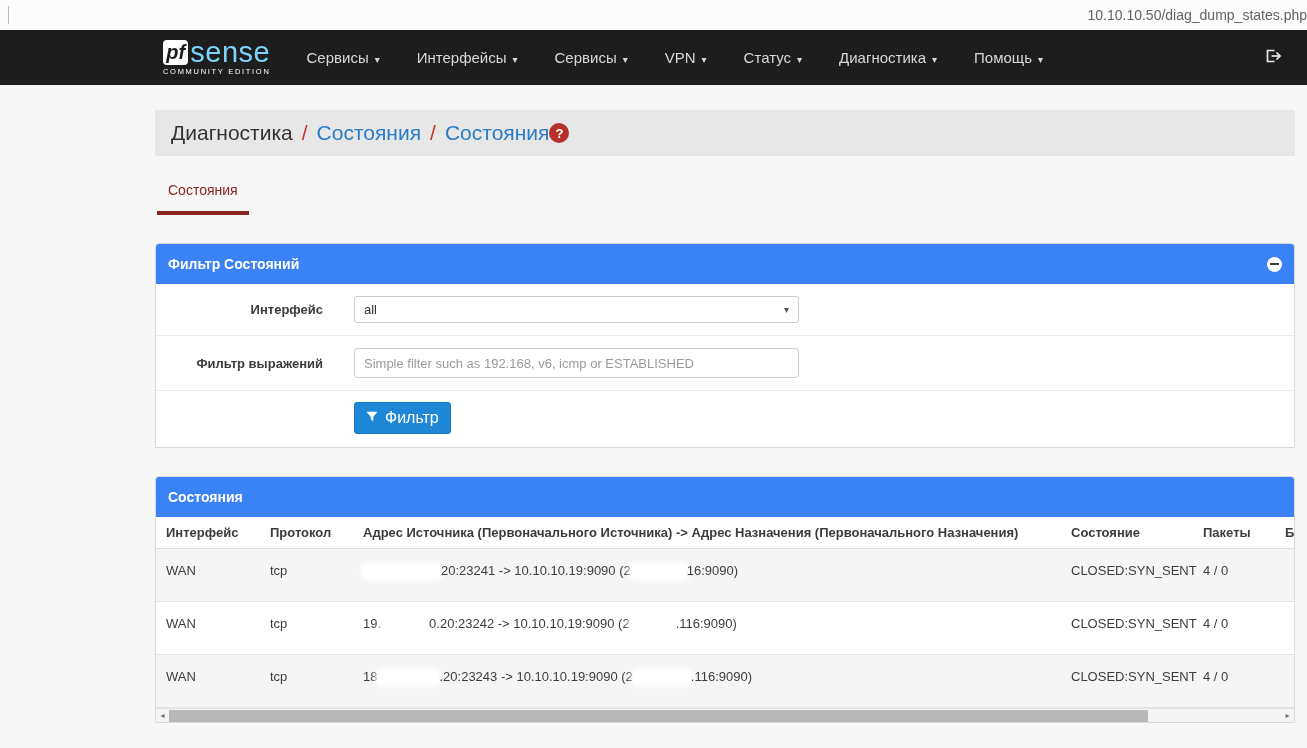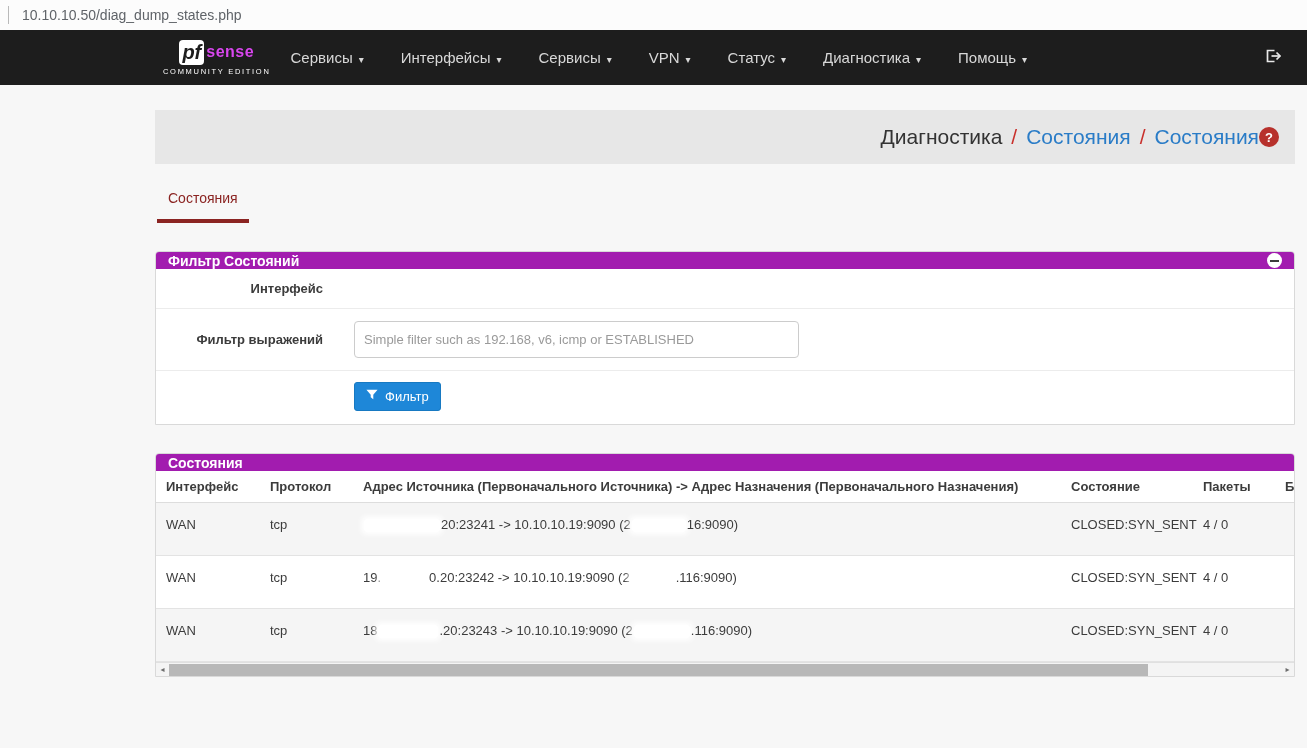--- a/index.html
+++ b/index.html
@@ -1,77 +1,77 @@
 <!DOCTYPE html>
 <html><head>
 <meta charset="utf-8">
 <style>
   * { margin:0; padding:0; box-sizing:border-box; }
   html,body { width:1307px; height:748px; overflow:hidden; background:#f7f7f7;
               font-family:"Liberation Sans","DejaVu Sans",sans-serif; }
 
   
-  .url-bar { height:30px; background:#fcfcfc; display:flex; align-items:center; padding-left:8px; }
+  .url-bar { height:30px; background:#fcfcfc; display:flex; align-items:center; padding-left:8px;justify-content:space-between; }
   .url-divider { width:1px; height:18px; background:#b9b9b9; margin-right:13px; }
   .url-text { font-size:14px; color:#5f6368; }
 
   
   .navbar { height:55px; background:#1d1d1d; display:flex; align-items:center; padding:0 26px 0 163px; }
-  .brand { display:flex; flex-direction:column; align-items:center; margin-right:20px; cursor:pointer; }
+  .brand { display:flex; flex-direction:column; align-items:center; margin-right:36px; cursor:pointer; }
   .brand-top { display:flex; align-items:center; }
   .pf-box { background:#fff; border-radius:4px; padding:0 3px 1px; margin-right:2px;
             font-style:italic; font-weight:bold; font-size:20px; color:#1d1d1d; line-height:24px; }
-  .sense { color:#d946ef; font-weight:bold; font-size:16px; letter-spacing:.5px; line-height:24px; }
+  .sense { color:#7dd3fc; font-weight:normal; font-size:29px; letter-spacing:.5px; line-height:24px; }
   .brand-sub { color:#fff; font-size:7.5px; letter-spacing:1.7px; font-weight:normal; margin-top:2px; }
   .nav-items { display:flex; flex:1; }
   .nav-item { color:#d8d8d8; font-size:15px; padding:10px 0; margin-right:37px; cursor:pointer; white-space:nowrap; }
   .nav-item .caret { font-size:10px; margin-left:6px; }
   .nav-logout { display:flex; align-items:center; cursor:pointer; }
 
   
   .page { margin-left:155px; width:1140px; }
 
   .alert { margin-top:13px; background:#f2dede; border-radius:4px; padding:13px 15px;
            font-size:13.5px; color:#a94442; }
   .alert b { font-weight:bold; }
   .alert a { color:#337ab7; text-decoration:none; cursor:pointer; }
 
-  .breadcrumb-bar { margin-top:25px; height:54px; background:#e7e7e7; display:flex;
-                    align-items:center; justify-content:flex-end; padding:0 16px; }
+  .breadcrumb-bar { margin-top:25px; height:46px; background:#e7e7e7; display:flex;
+                    align-items:center; justify-content:flex-start; padding:0 16px; }
   .crumbs { font-size:21px; color:#333; }
   .crumb-link { color:#2a7cc7; cursor:pointer; }
   .crumb-sep { color:#c9302c; margin:0 9px; }
   .help-icon { width:20px; height:20px; border-radius:50%; background:#b7312c; color:#fff;
                font-weight:bold; font-size:13px; display:flex; align-items:center;
                justify-content:center; cursor:pointer; }
 
   .tabs { margin-top:26px; display:flex; padding-left:2px; }
   .tab { font-size:14px; color:#8b2422; padding:0 11px 13px; margin-right:22px; cursor:pointer; }
   .tab.active { border-bottom:4px solid #8b2422; }
 
   .panel { margin-top:28px; background:#fff; border:1px solid #d9d9d9; border-radius:4px 4px 0 0; }
-  .panel-header { background:#a21caf; color:#fff; font-size:14px; font-weight:bold; height:17px;
+  .panel-header { background:#3b82f6; color:#fff; font-size:14px; font-weight:bold; height:40px;
                   padding:0 12px; display:flex; align-items:center; justify-content:space-between;
                   border-radius:3px 3px 0 0; }
   .minus-icon { width:15px; height:15px; border-radius:50%; background:#fff; position:relative; cursor:pointer; }
   .minus-icon::after { content:""; position:absolute; left:3px; right:3px; top:6.5px; height:2px; background:#3c3c3c; }
 
   .form-row { display:flex; align-items:center; padding:12px 0; border-bottom:1px solid #ececec; }
   .form-label { width:167px; text-align:right; font-size:13px; font-weight:bold; color:#3c3c3c; }
   .form-field { margin-left:31px; }
   .select { width:445px; height:27px; border:1px solid #ccc; border-radius:3px; background:#fff;
             display:flex; align-items:center; justify-content:space-between; padding:0 9px;
             font-size:13px; color:#333; cursor:pointer; }
   .select .caret { color:#555; font-size:10px; }
-  .text-input { width:445px; height:37px; border:1px solid #ccc; border-radius:4px; padding:0 9px;
+  .text-input { width:445px; height:30px; border:1px solid #ccc; border-radius:4px; padding:0 9px;
                 font-size:13px; color:#333; outline:none; }
   .text-input::placeholder { color:#9a9a9a; }
   .btn-row { padding:11px 0 13px; }
   .btn-primary { margin-left:198px; background:#1e87d8; border:1px solid #1779c2; color:#fff;
-                 font-size:13px; padding:6px 11px; border-radius:3px; display:inline-flex;
+                 font-size:16px; padding:6px 11px; border-radius:3px; display:inline-flex;
                  align-items:center; gap:7px; cursor:pointer; font-family:inherit; }
 
   .table-clip { width:1138px; overflow:hidden; }
   table { border-collapse:collapse; table-layout:fixed; width:1220px; font-size:13px; color:#3c3c3c; }
   thead tr { border-bottom:1px solid #ddd; }
   th { text-align:left; font-weight:bold; padding:8px 10px; white-space:nowrap; }
   tbody tr { border-bottom:1px solid #e3e3e3; height:53px; }
   tbody tr:nth-child(odd) { background:#f5f5f5; }
   td { padding:14px 10px; vertical-align:top; white-space:nowrap; }
   .redact { display:inline-block; height:13px; border-radius:2px; vertical-align:middle; margin:0 1px;
@@ -131,20 +131,26 @@
       <div class="tab active">Состояния</div>
     </div>
 
   <div class="panel">
     <div class="panel-header">
       <span>Фильтр Состояний</span>
       <span class="minus-icon"></span>
     </div>
     <div class="form-row">
       <div class="form-label">Интерфейс</div>
+      <div class="form-field">
+        <div class="select">
+          <span>all</span>
+          <span class="caret">▾</span>
+        </div>
+      </div>
     </div>
     <div class="form-row">
       <div class="form-label">Фильтр выражений</div>
       <div class="form-field">
         <input class="text-input" type="text" placeholder="Simple filter such as 192.168, v6, icmp or ESTABLISHED" style="">
       </div>
     </div>
     <div class="btn-row">
       <button class="btn-primary">
         <span>

